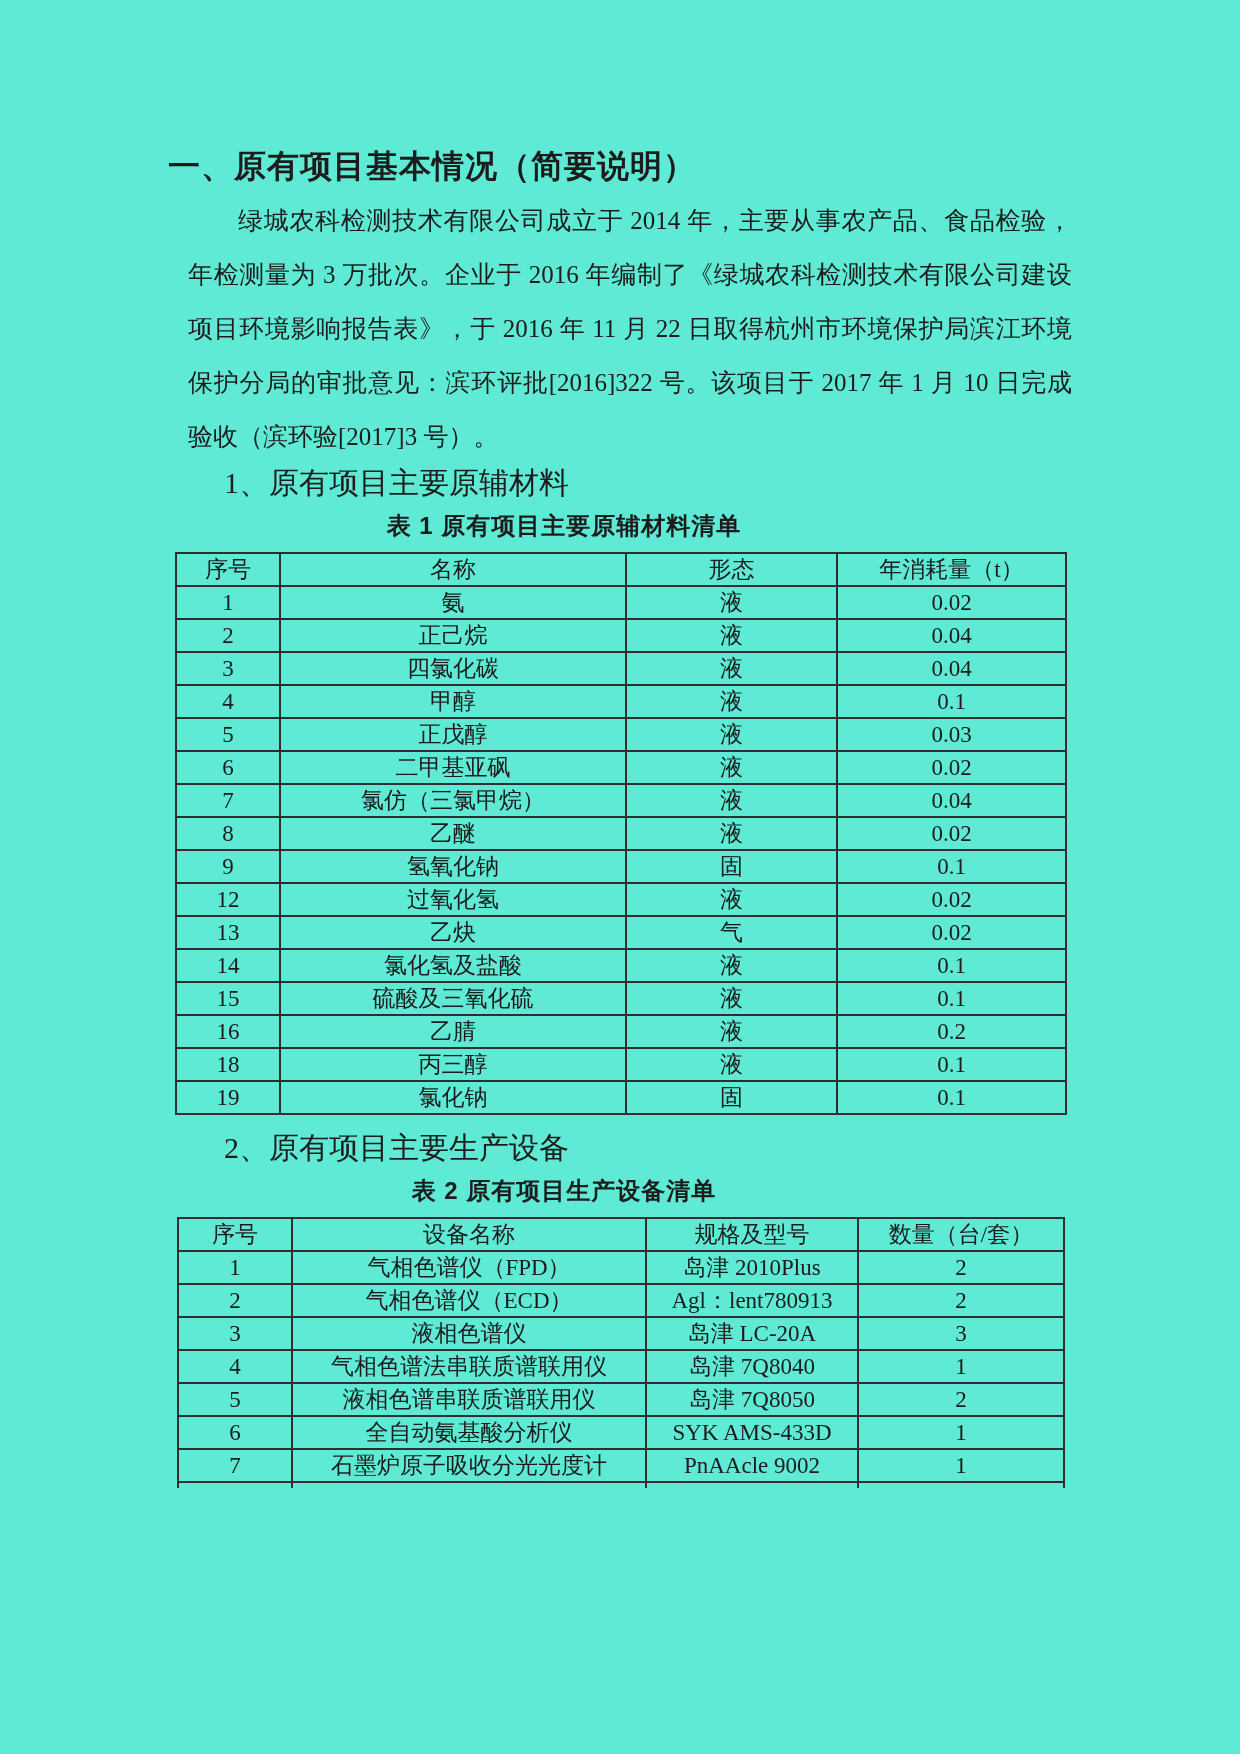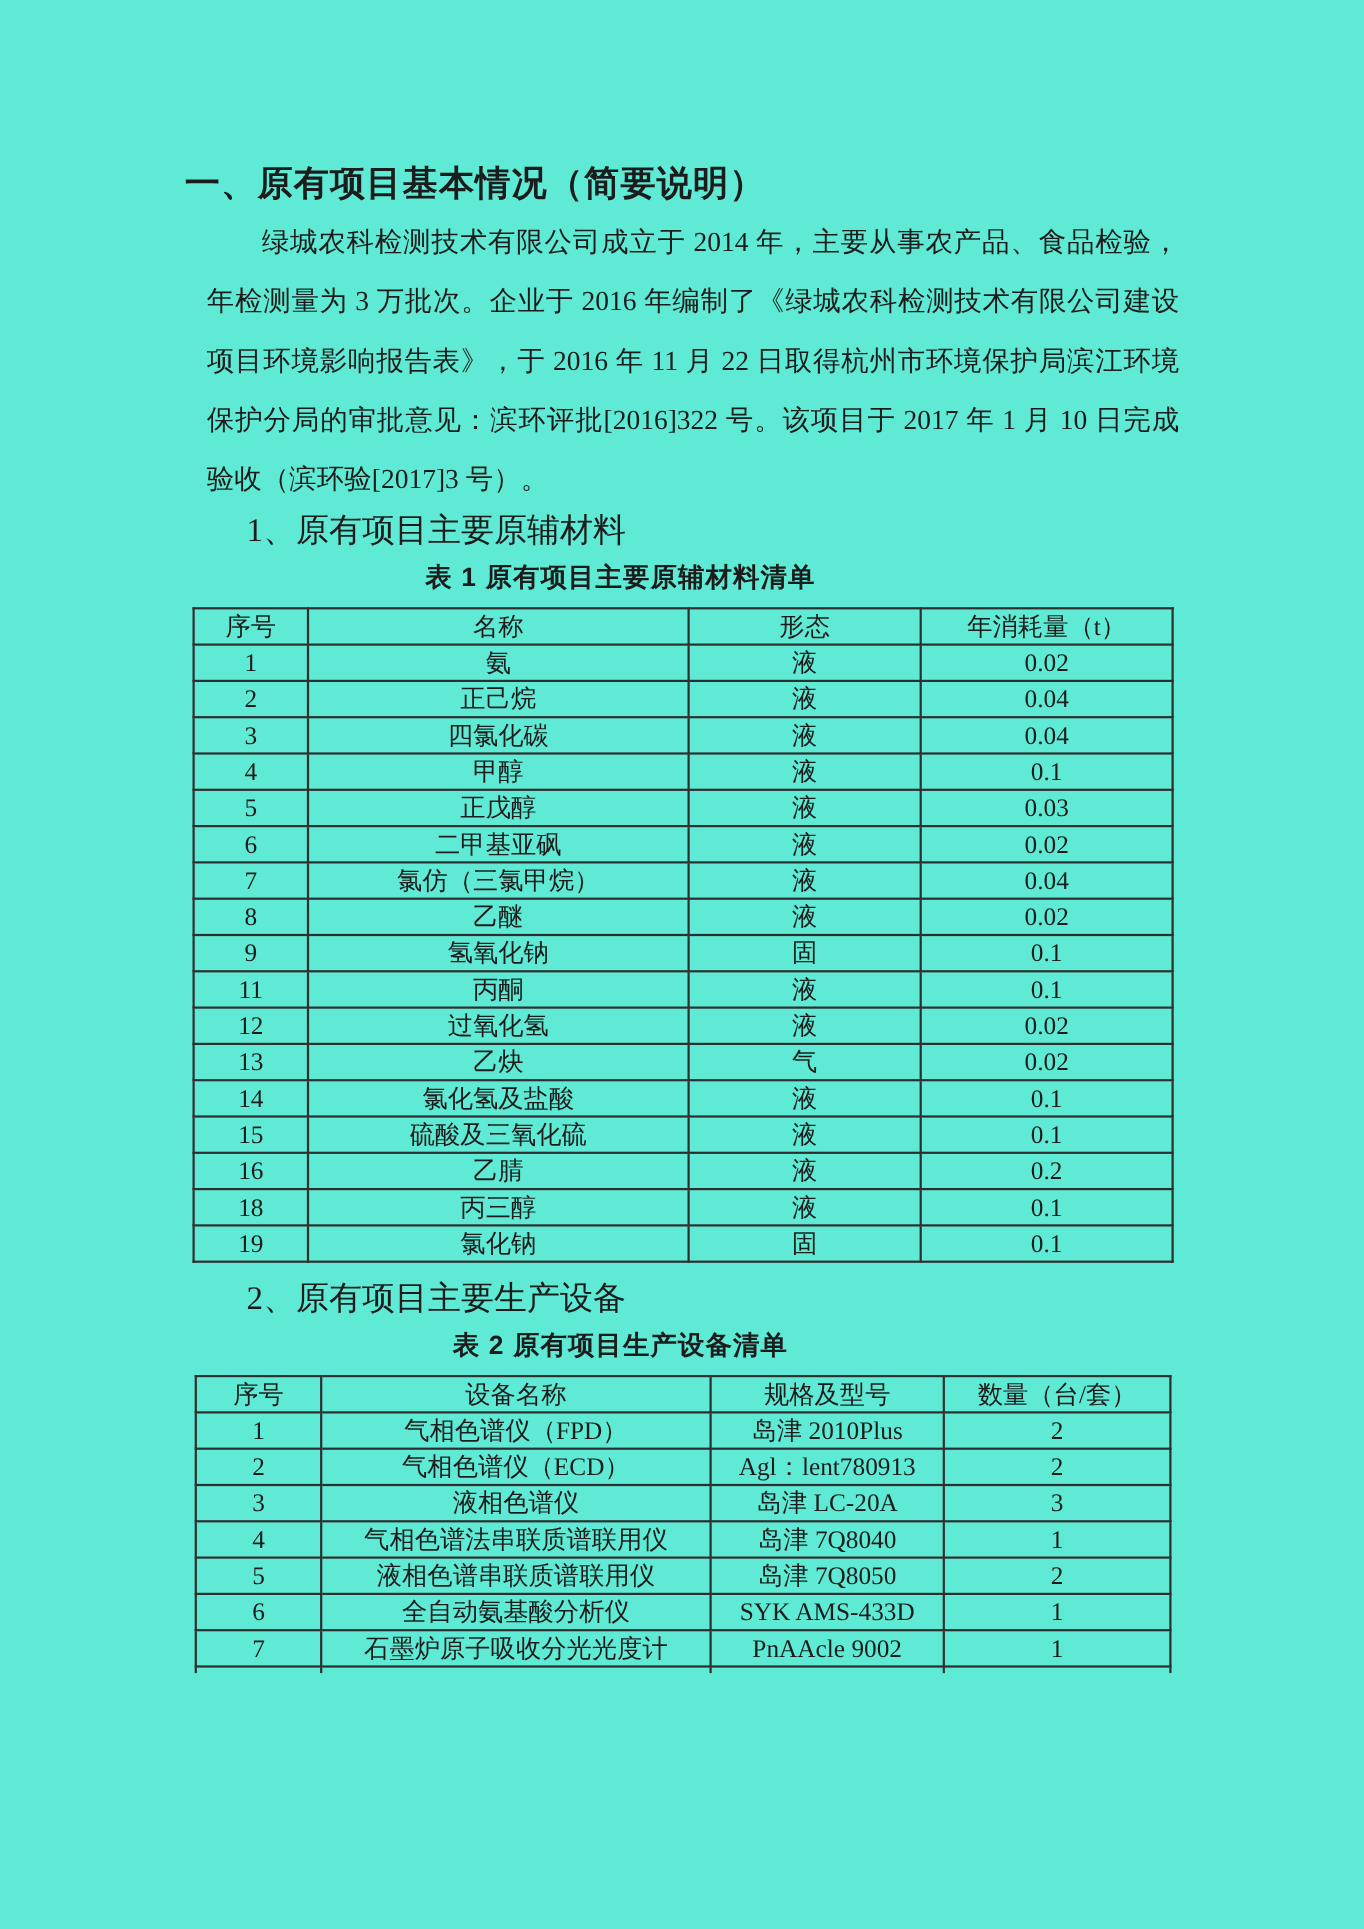--- a/index.html
+++ b/index.html
@@ -160,26 +160,20 @@
           <td>液</td>
           <td>0.02</td>
         </tr>
         <tr>
           <td>9</td>
           <td>氢氧化钠</td>
           <td>固</td>
           <td>0.1</td>
         </tr>
         <tr>
-          <td>11</td>
-          <td>丙酮</td>
-          <td>液</td>
-          <td>0.1</td>
-        </tr>
-        <tr>
           <td>12</td>
           <td>过氧化氢</td>
           <td>液</td>
           <td>0.02</td>
         </tr>
         <tr>
           <td>13</td>
           <td>乙炔</td>
           <td>气</td>
           <td>0.02</td>

